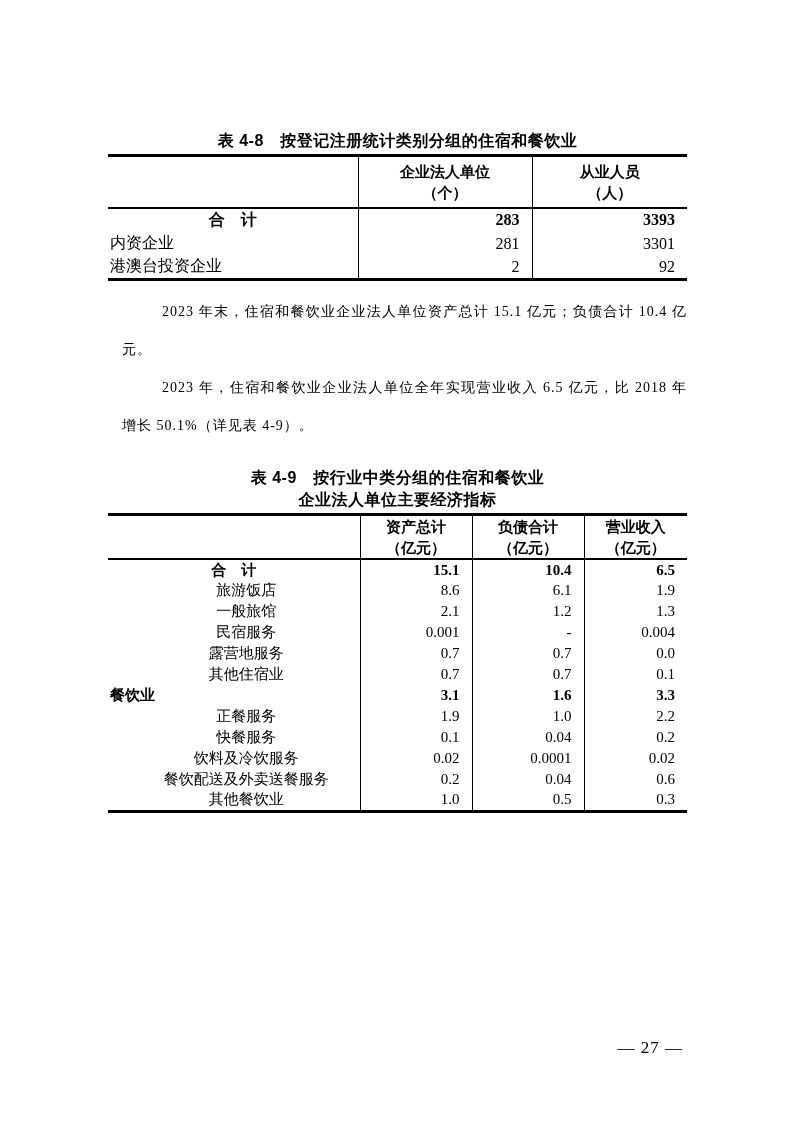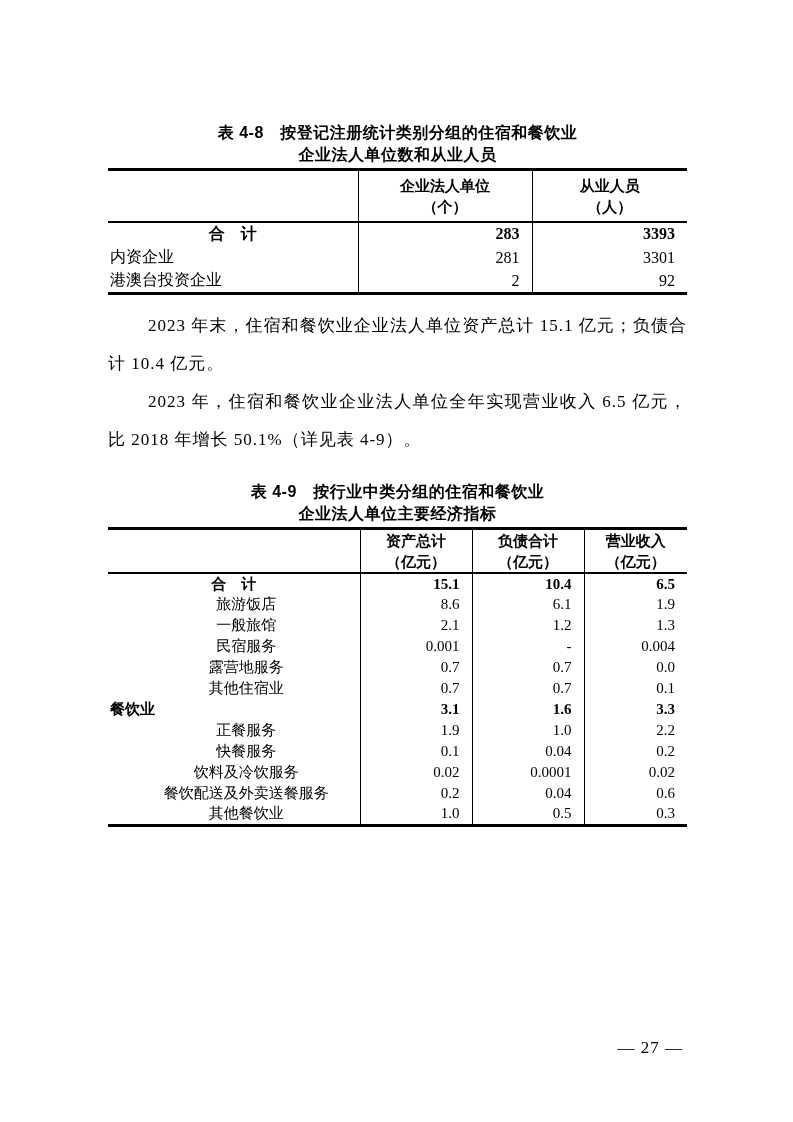--- a/index.html
+++ b/index.html
@@ -8,21 +8,21 @@
     position:relative;
     width:793px; height:1122px;
     margin:0 auto;
     background:#ffffff;
     font-family:"Liberation Serif", serif;
     color:#000;
     overflow:hidden;
   }
   .content {
     position:absolute;
-    left:108px; top:8px;
+    left:108px; top:16px;
     width:579px;
   }
   
   .tbl-title {
     font-family:"Liberation Sans", sans-serif;
     font-weight:bold;
     font-size:16px;
     line-height:22px;
     text-align:center;
     letter-spacing:0.5px;
@@ -68,45 +68,45 @@
     margin-top:10px;
     padding-left:44px;
     font-size:20px;
     line-height:26px;
     font-weight:bold;
     font-style:italic;
     letter-spacing:3px;
   }
   p.body-par {
     margin-top:12px;
-    font-size:17px;
+    font-size:14px;
     line-height:38px;
     text-indent:40px;
     text-align:justify;
     letter-spacing:1px;
+    margin-left:14px;
   }
   p.body-par + p.body-par { margin-top:0; }
   
   .pageno {
     position:absolute;
     top:1038px;
     right:110px;
     font-size:17px;
     letter-spacing:1px;
   }
 </style>
 </head>
 <body>
 
 <div class="page">
   <div class="content">
 
     <div class="tbl-title tbl-title-48">
       <div>表 4-8　按登记注册统计类别分组的住宿和餐饮业</div>
-      <div>企业法人单位数和从业人员</div>
     </div>
 
     <table class="t48">
       <colgroup>
           <col style="width:250px">
           <col style="width:174px">
           <col style="width:155px">
         </colgroup>
       <thead>
         <tr>

